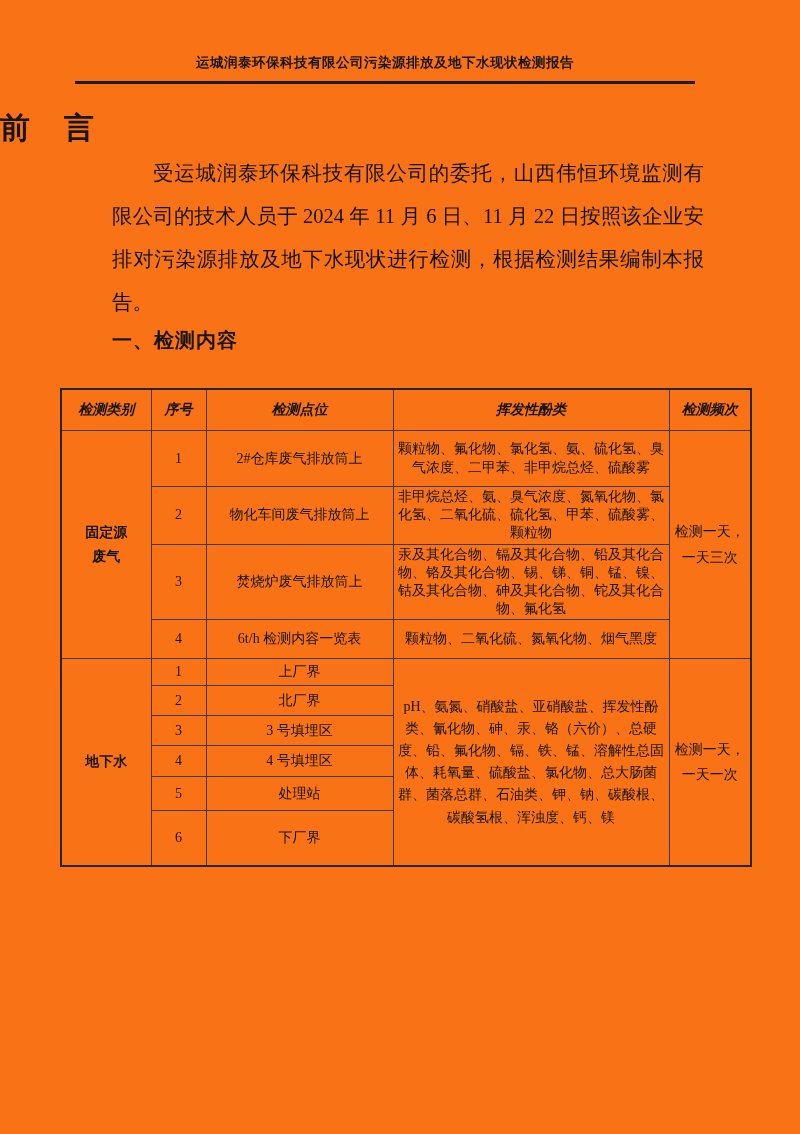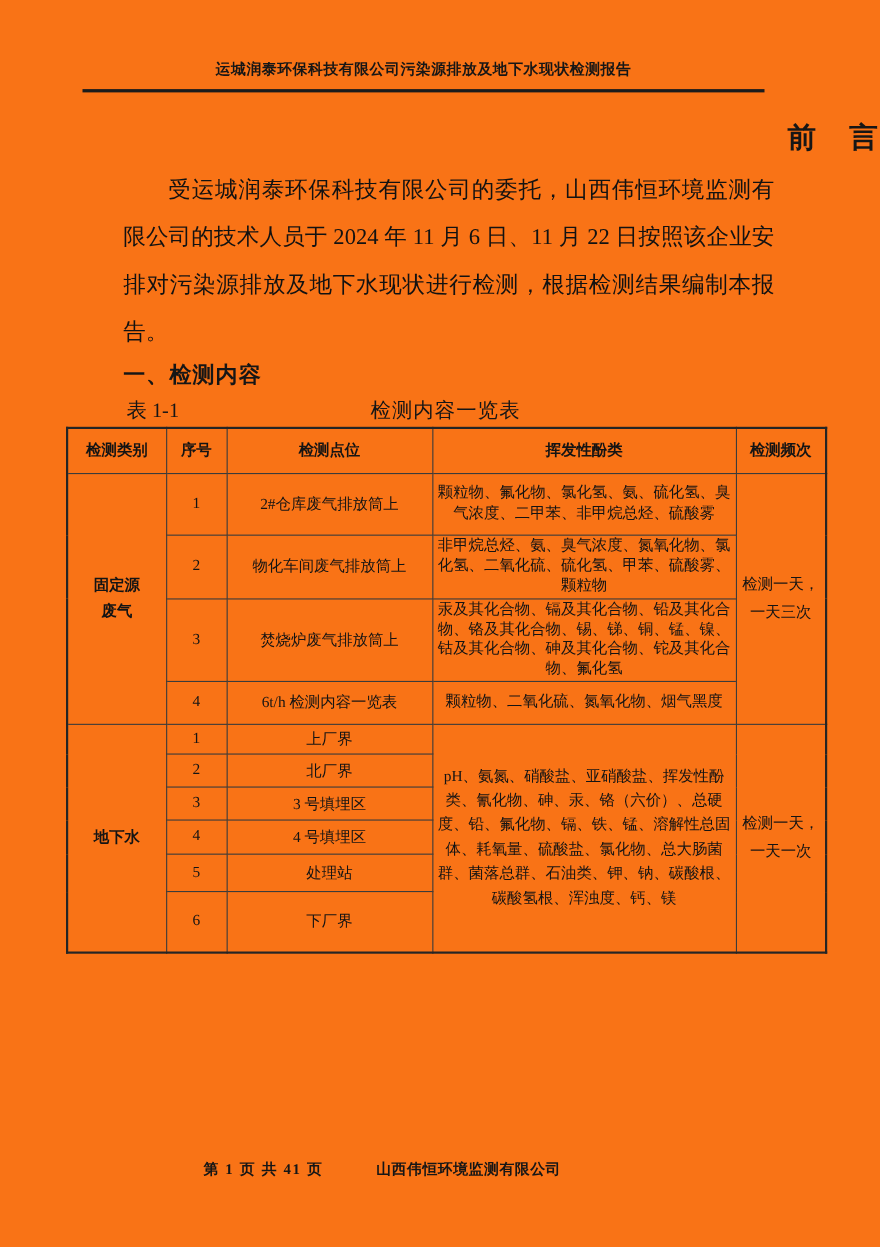--- a/index.html
+++ b/index.html
@@ -16,22 +16,22 @@
   .doc-header{
     position:absolute;top:54px;left:75px;width:620px;
     text-align:center;
     font-size:13.5px;font-weight:bold;letter-spacing:.5px;
     padding-bottom:9px;
     border-bottom:3px solid #1c1c1c;
   }
   
   .doc-title{
     position:absolute;top:108px;left:0;width:100%;
-    text-align:right;
-    font-size:26px;font-weight:bold;letter-spacing:2px;
+    text-align:left;
+    font-size:30px;font-weight:bold;letter-spacing:2px;
   }
   
   .intro{
     position:absolute;top:152px;left:112px;width:592px;
     font-size:20.5px;line-height:43px;
     text-indent:2em;text-align:justify;
     color:#121212;
   }
   
   .section-heading{
@@ -51,21 +51,21 @@
     border-collapse:collapse;table-layout:fixed;
     border:2px solid #252525;
   }
   table.content td{
     border:1px solid #3b3b3b;
     text-align:center;vertical-align:middle;
     padding:1px 4px;
     font-size:14px;color:#141414;
     overflow:hidden;
   }
-  td.hdr{font-weight:bold;font-size:14.5px;height:38px;}
+  td.hdr{font-weight:bold;font-size:14.5px;height:38px;font-style:italic;}
   td.cat{font-size:15px;font-weight:bold;line-height:1.7;}
   td.freq{font-size:13.5px;line-height:1.8;}
   td.num{font-size:14px;}
   td.point{font-size:14.5px;}
   td.items{font-size:13.5px;line-height:1.3;padding:2px 5px;}
   td.gw-items{font-size:15px;line-height:1.58;padding:2px 6px;}
   .preline{white-space:pre-line;}
   
   tr.h55 td{height:53px;} tr.h56 td{height:54px;} tr.h65 td{height:63px;} tr.h38 td{height:36px;}
   tr.g26 td{height:24px;} tr.g29 td{height:27px;} tr.g30 td{height:28px;}
@@ -86,24 +86,20 @@
   <div class="doc-header">
     <span>运城润泰环保科技有限公司污染源排放及地下水现状检测报告</span>
   </div>
 
   <div class="doc-title">前　言</div>
 
   <div class="intro">受运城润泰环保科技有限公司的委托，山西伟恒环境监测有限公司的技术人员于 2024 年 11 月 6 日、11 月 22 日按照该企业安排对污染源排放及地下水现状进行检测，根据检测结果编制本报告。</div>
 
   <div class="section-heading">一、检测内容</div>
 
-  <div class="caption-row">
-    <span class="tbl-label">表 1-1</span>
-    <span class="tbl-caption">检测内容一览表</span>
-  </div>
 
   <table class="content">
     <colgroup>
       <col style="width:90px">
         <col style="width:55px">
         <col style="width:187px">
         <col style="width:276px">
         <col style="width:82px">
     </colgroup>
     <tbody>
@@ -164,18 +160,14 @@
         <td class="num">5</td>
         <td class="point">处理站</td>
       </tr>
       <tr class="g54">
         <td class="num">6</td>
         <td class="point">下厂界</td>
       </tr>
     </tbody>
   </table>
 
-  <div class="footer">
-    <span class="pageno">第 1 页 共 41 页</span>
-    <span class="company">山西伟恒环境监测有限公司</span>
-  </div>
 
 </div>
 
 </body></html>

